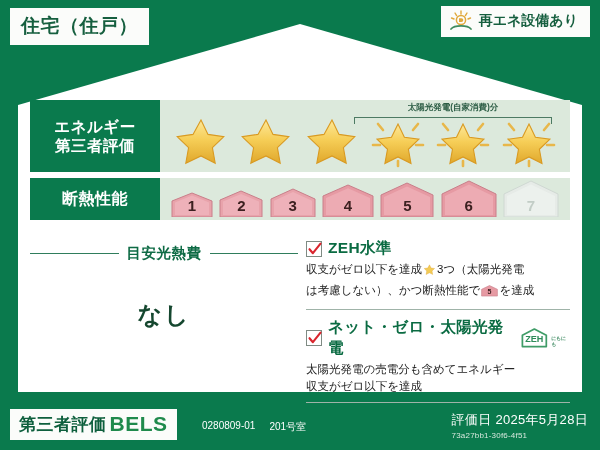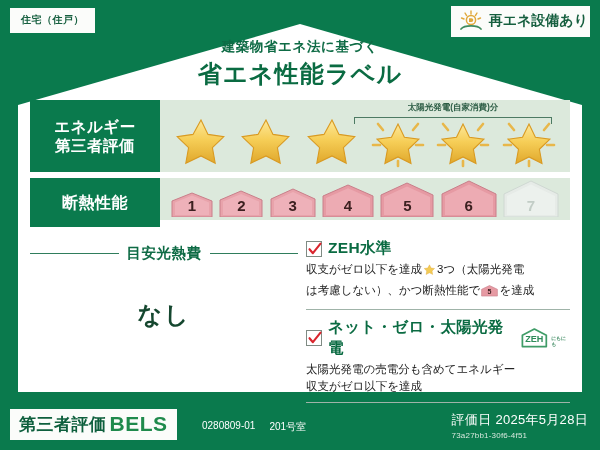--- a/index.html
+++ b/index.html
@@ -32,26 +32,26 @@
     position: absolute;
     background: #fbfcfa;
     display: flex; align-items: center;
     font-weight: bold;
     color: #165f3f;
     z-index: 6;
   }
   .tag-left {
     left: 10px; top: 8px;
     padding: 5px 11px 6px;
-    font-size: 10px;
+    font-size: 19px;
     letter-spacing: .5px;
   }
   .tag-right {
     right: 10px; top: 6px;
-    padding: 4px 2px 5px 7px;
+    padding: 4px 12px 5px 7px;
     font-size: 14px;
     gap: 5px;
   }
   .sun-icon { width: 26px; height: 22px; display:block; }
 
   
   .title-wrap {
     position: absolute;
     left: 0; right: 0; top: 38px;
     text-align: center;
@@ -85,21 +85,21 @@
     font-weight: bold; font-size: 15.5px;
     line-height: 1.25; letter-spacing: .5px;
   }
   .perf-val {
     flex: 1;
     background: #dce9dc;
     position: relative;
   }
   .row-energy .perf-key { height: 72px; }
   .row-energy .perf-val { height: 72px; }
-  .row-insul .perf-key { height: 49px; font-size: 16px; }
+  .row-insul .perf-key { height: 42px; font-size: 16px; }
   .row-insul .perf-val { height: 42px; }
 
   
   .solar-bracket {
     position: absolute;
     left: 192px; right: 16px; top: 4px;
     height: 20px;
     pointer-events: none;
   }
   .solar-bracket .bk-label {
@@ -267,24 +267,20 @@
           <line x1="22.5" y1="8" x2="20" y2="9"></line>
         </g>
         <circle cx="13" cy="10" r="4.6" fill="none" stroke="#e0a83c" stroke-width="1.5"></circle>
         <path d="M11 8.2h2.4a1.9 1.9 0 010 3.8H11z" fill="#e0a83c"></path>
         <path d="M3 19c3.4-4.2 16.6-4.2 20 0" fill="none" stroke="#3f8c5e" stroke-width="1.7" stroke-linecap="round"></path>
       </svg>
     </span>
     <span>再エネ設備あり</span>
   </div>
 
-  <div class="title-wrap">
-    <div class="title-sub">建築物省エネ法に基づく</div>
-    <div class="title-main">省エネ性能ラベル</div>
-  </div>
 
   <div class="perf-block">
 
     <div class="perf-row row-energy">
       <div class="perf-key">
         <span>エネルギー</span>
         <span>第三者評価</span>
       </div>
       <div class="perf-val">
 

